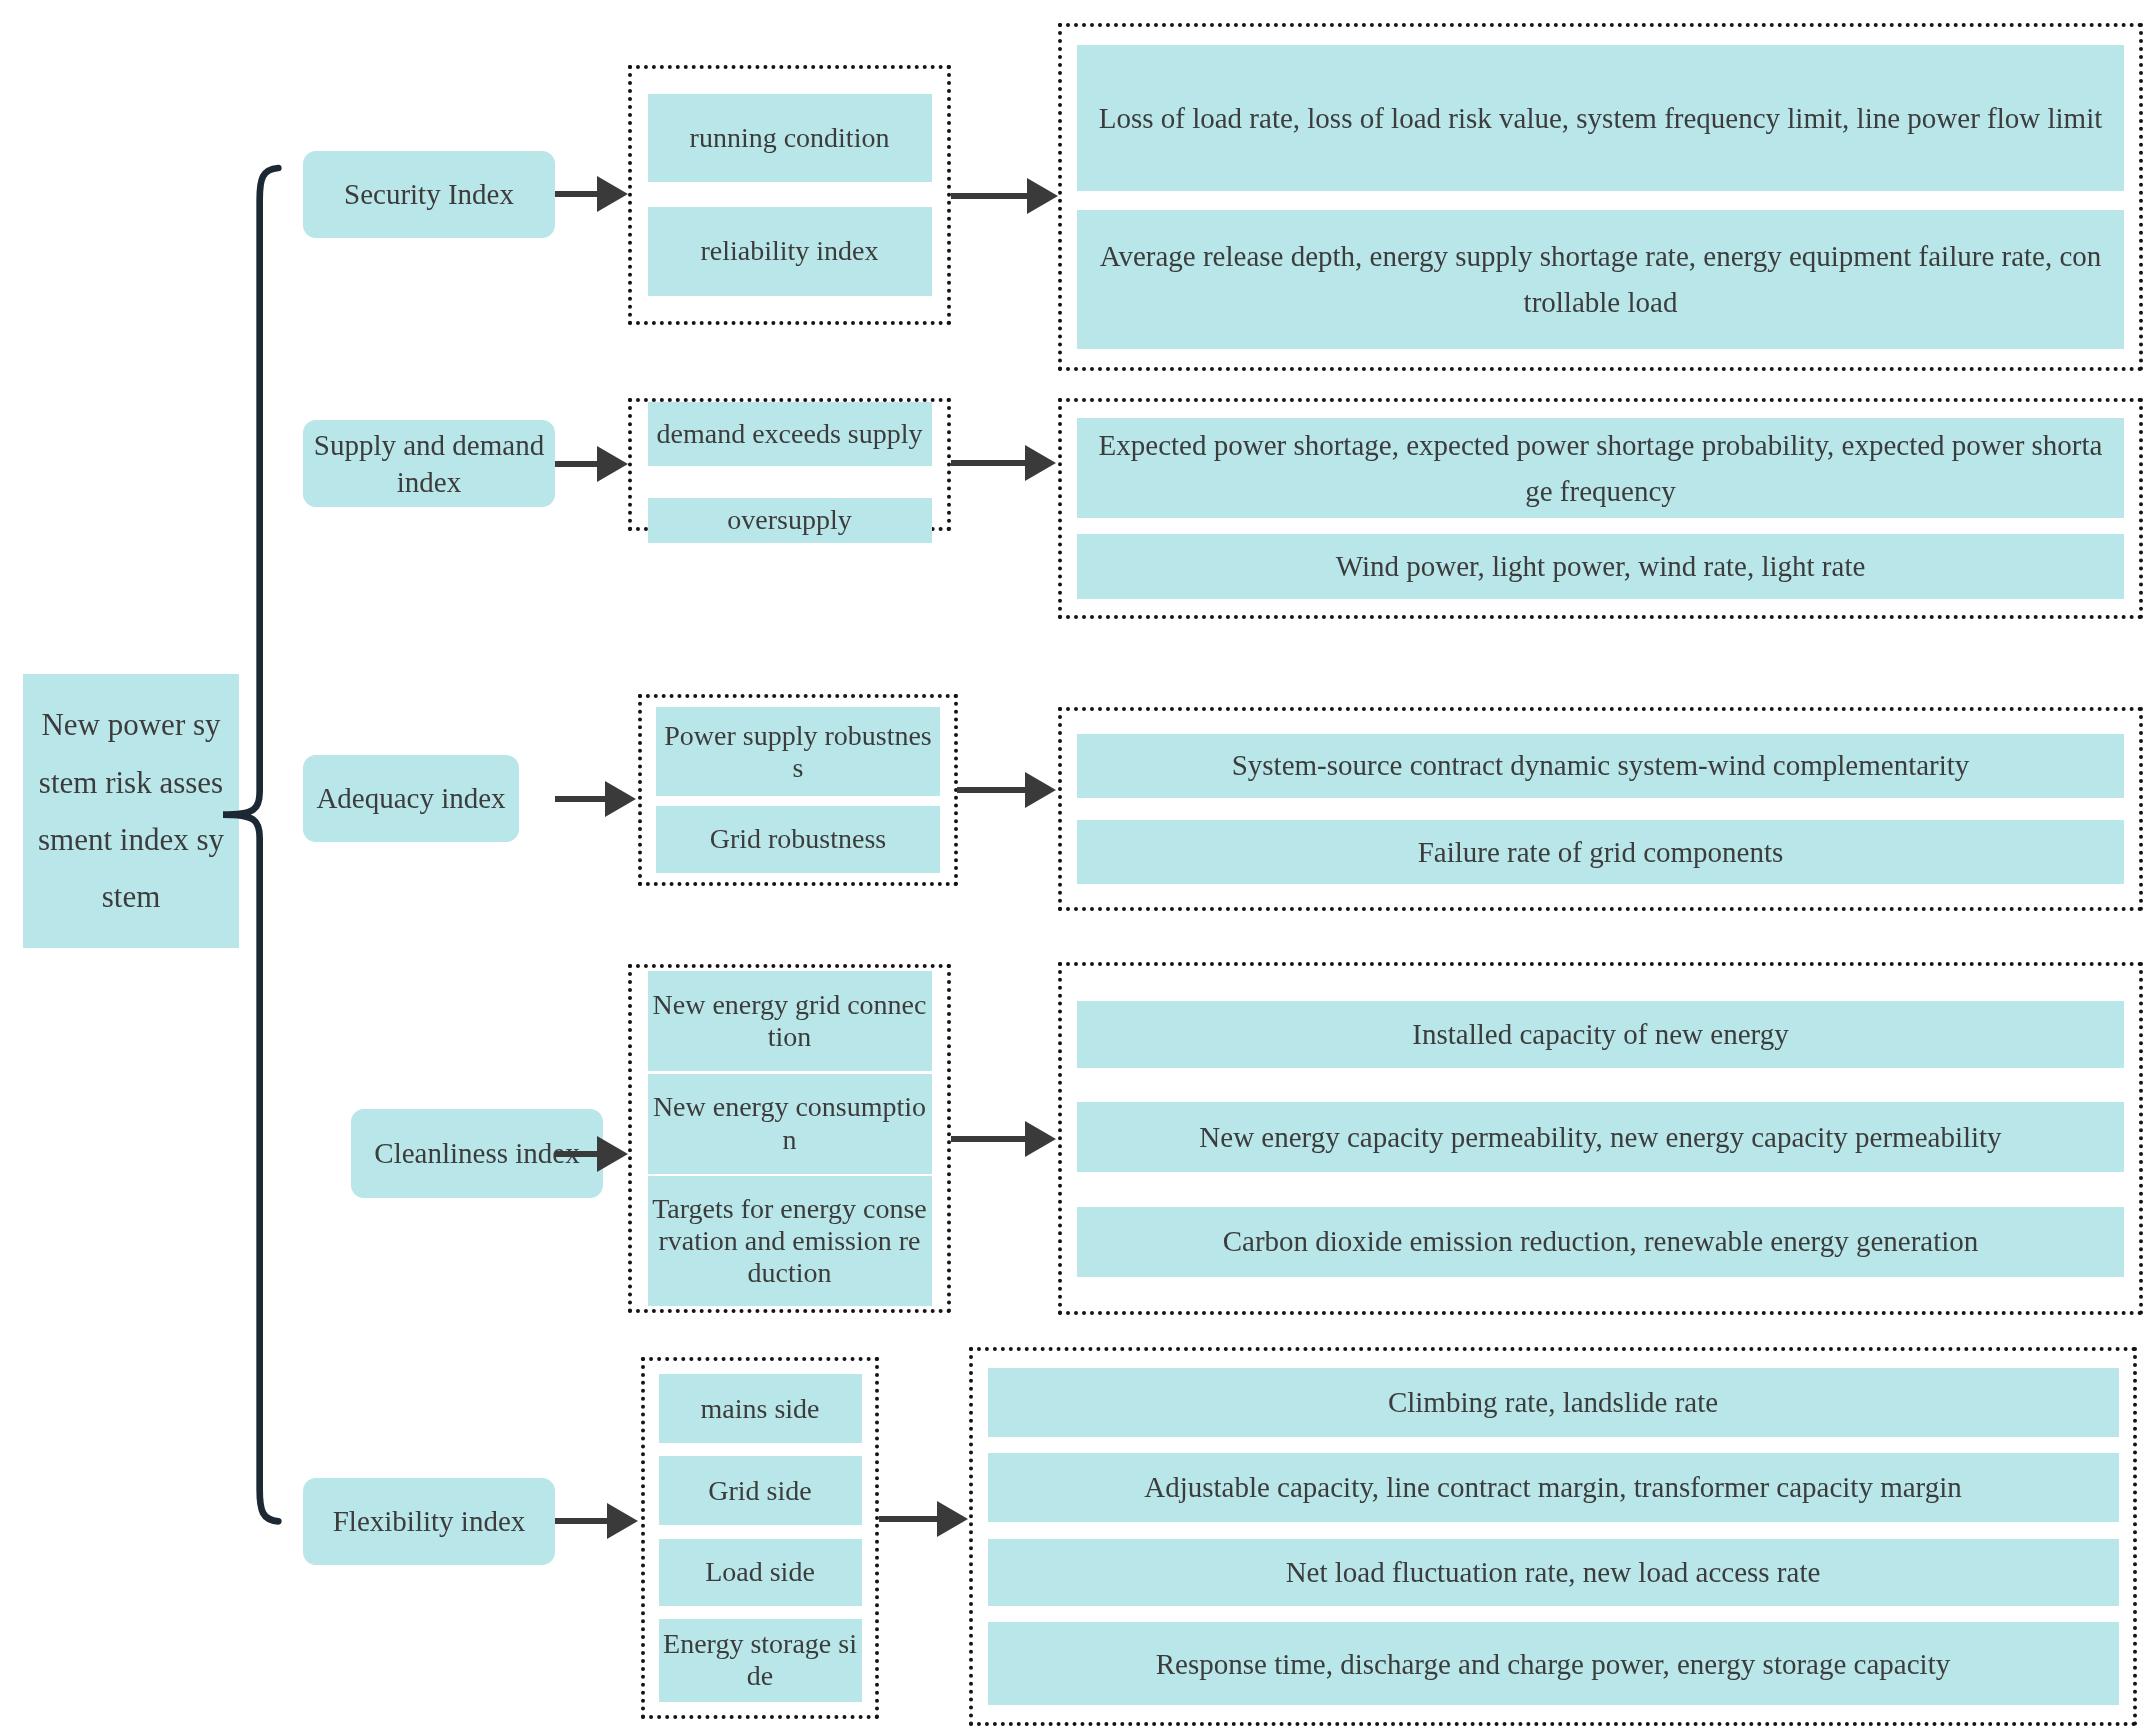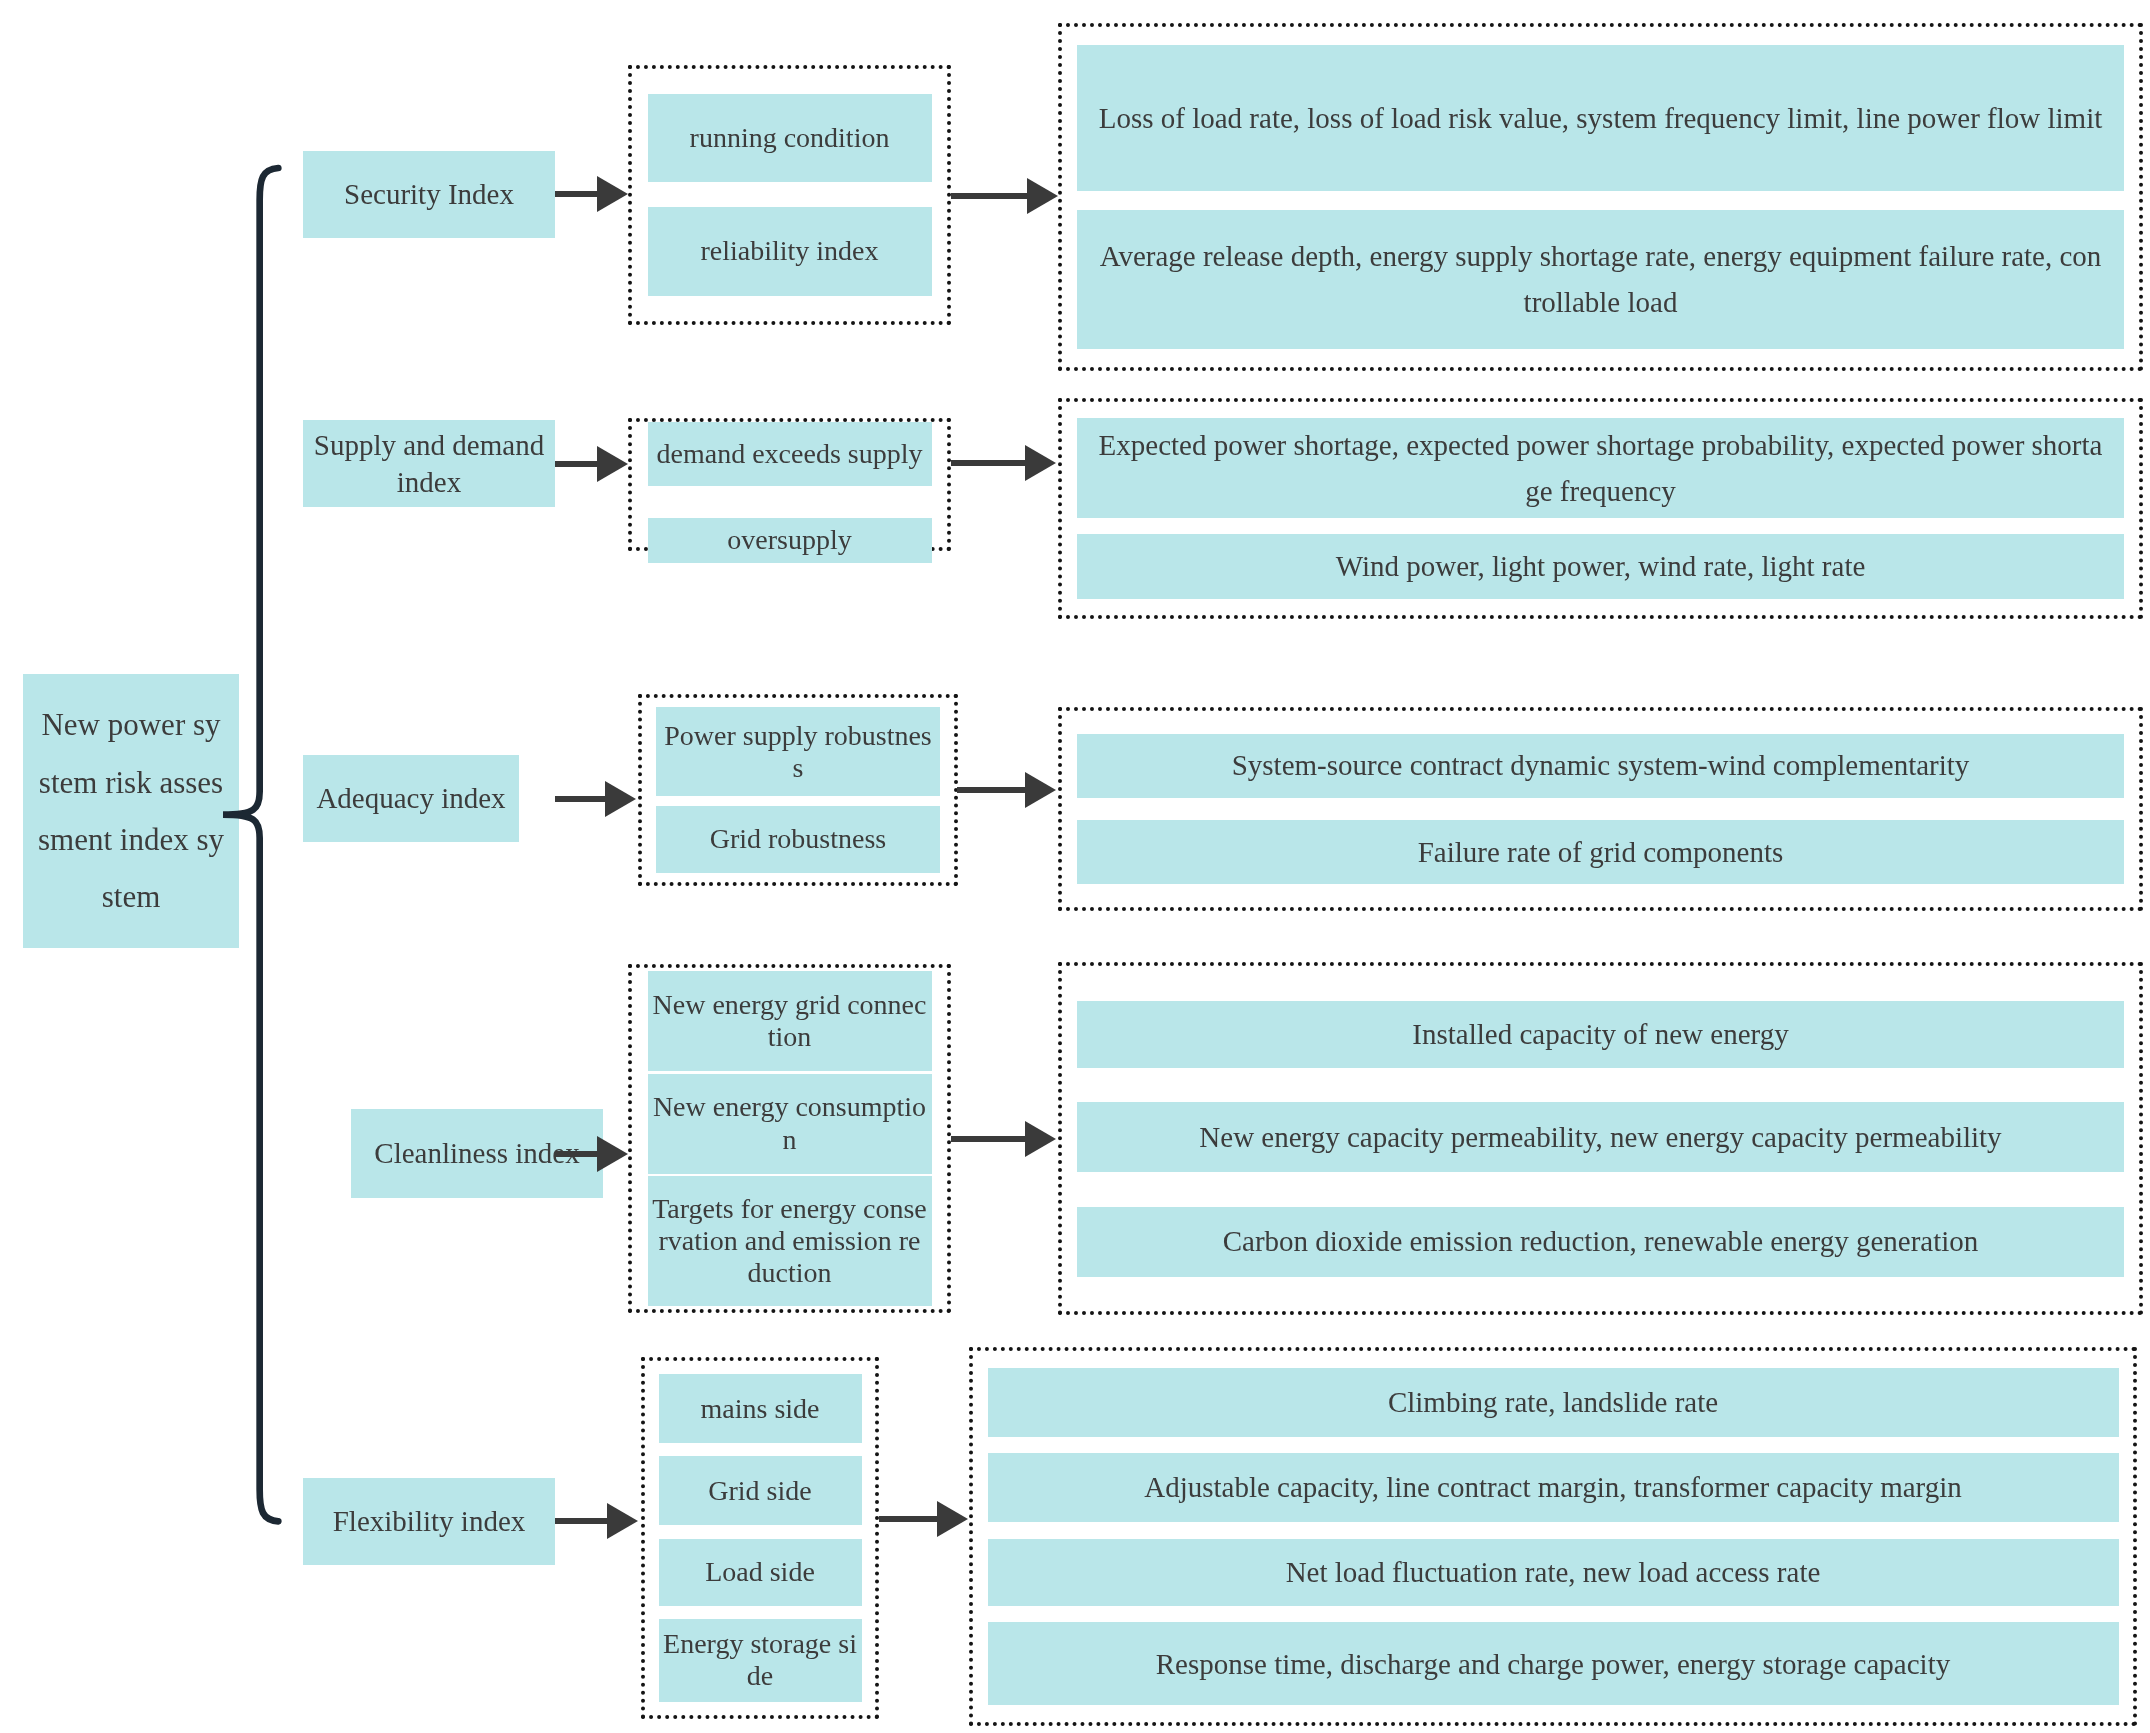--- a/index.html
+++ b/index.html
@@ -11,21 +11,21 @@
     color:#3c3c3c;
   }
   .box{
     position:absolute;
     background:#b9e6e9;
     display:flex;align-items:center;justify-content:center;
     text-align:center;
     word-break:break-all;
     color:#3c3c3c;
   }
-  .cat{font-size:29px;line-height:1.25;padding:0 6.7px;box-sizing:border-box;}
+  .cat{font-size:29px;line-height:1.25;padding:0 6.7px;box-sizing:border-box;border-radius:13px;}
   .dotted{
     position:absolute;
     border:4px dotted #141414;
     box-sizing:border-box;
     display:flex;flex-direction:column;
     justify-content:space-evenly;align-items:center;
   }
   .sub{
     position:relative;
     flex:0 0 auto;
@@ -88,21 +88,21 @@
       <div class="box leaf" style="width:1047px;height:139px;">Average release depth, energy supply shortage rate, energy equipment failure rate, controllable load</div>
     </div>
   </div>
 
   <div>
     <div class="box cat" style="left:303px;top:420px;width:252px;height:87px;">Supply and demand index</div>
     <div class="arrow" style="left:555px;top:446px;width:73px;">
       <i class="shaft"></i>
         <i class="head"></i>
     </div>
-    <div class="dotted" style="left:628px;top:418px;width:323px;height:133px;gap:32px;">
+    <div class="dotted" style="left:628px;top:398px;width:323px;height:133px;gap:32px;">
       <div class="box sub" style="width:284px;height:64px;">demand exceeds supply</div>
       <div class="box sub" style="width:284px;height:45px;">oversupply</div>
     </div>
     <div class="arrow" style="left:951px;top:445px;width:105px;">
       <i class="shaft"></i>
         <i class="head"></i>
     </div>
     <div class="dotted" style="left:1058px;top:398px;width:1085px;height:221px;">
       <div class="box leaf" style="width:1047px;height:100px;">Expected power shortage, expected power shortage probability, expected power shortage frequency</div>
       <div class="box leaf" style="width:1047px;height:65px;">Wind power, light power, wind rate, light rate</div>

